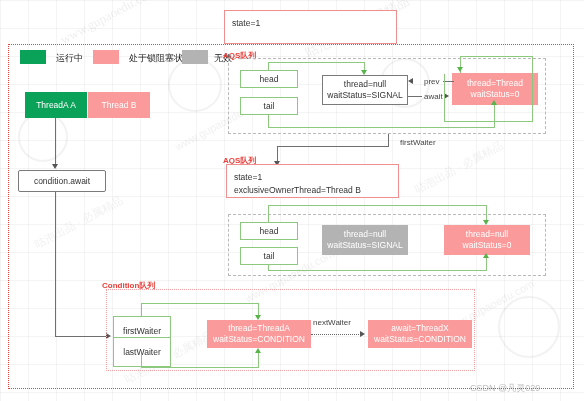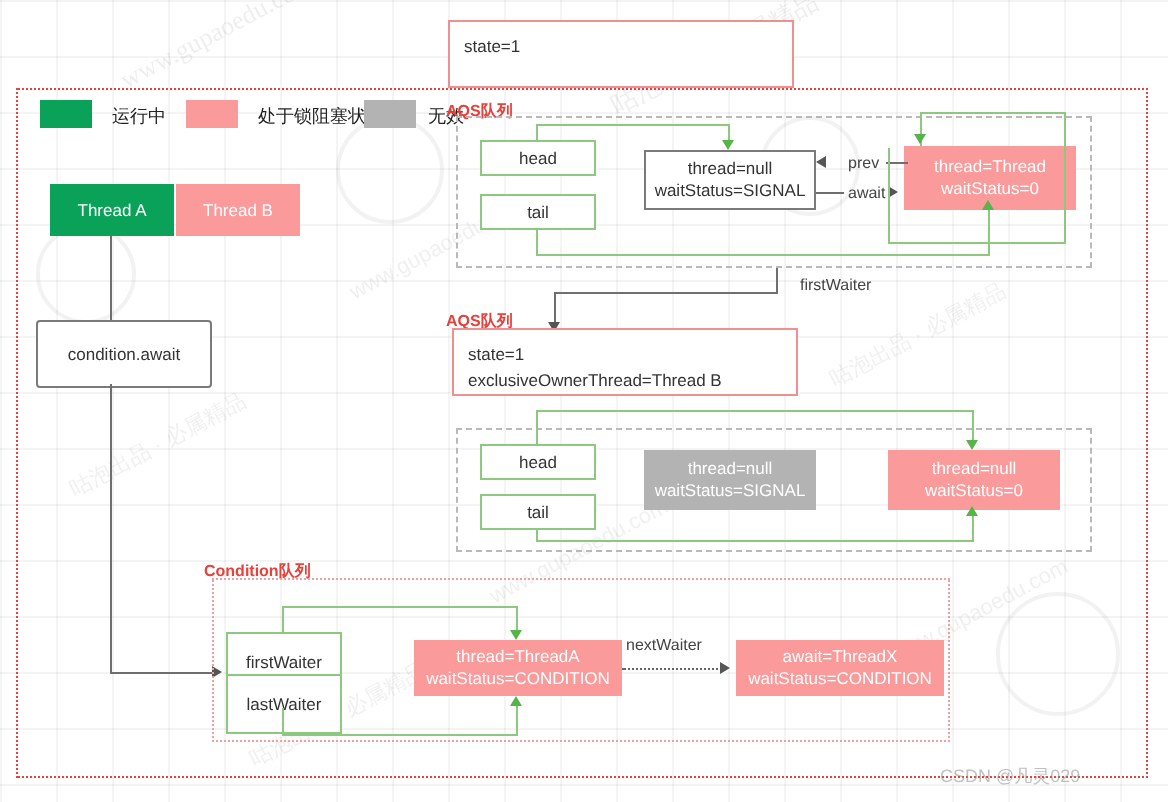--- a/index.html
+++ b/index.html
@@ -87,27 +87,27 @@
 
 <div id="outer"></div>
 
 <div class="sw box-green" style="left:20px;top:50px;"></div>
 <div class="lg-txt" style="left:56px;top:52px;">运行中</div>
 <div class="sw box-pink" style="left:93px;top:50px;"></div>
 <div class="lg-txt" style="left:129px;top:52px;">处于锁阻塞状态</div>
 <div class="sw box-grey" style="left:182px;top:50px;"></div>
 <div class="lg-txt" style="left:214px;top:52px;">无效</div>
 
-<div class="box box-green" style="left:25px;top:92px;width:62px;height:26px;">Thread A</div>
+<div class="box box-green" style="left:25px;top:92px;width:62px;height:26px;">ThreadA A</div>
 <div class="box box-pink" style="left:88px;top:92px;width:62px;height:26px;">Thread B</div>
 
 <div class="ln-k" style="left:55px;top:118px;width:1px;height:48px;"></div>
 <div class="arw arw-d-k" style="left:52px;top:164px;"></div>
 
-<div class="box box-white" style="left:18px;top:160px;width:88px;height:34px;border-radius:2px;">condition.await</div>
+<div class="box box-white" style="left:18px;top:170px;width:88px;height:22px;border-radius:2px;">condition.await</div>
 
 <div class="ln-k" style="left:55px;top:192px;width:1px;height:144px;"></div>
 <div class="ln-k" style="left:55px;top:336px;width:53px;height:1px;"></div>
 <div class="arw arw-r-k" style="left:106px;top:333px;"></div>
 
 <div class="lbl-red" style="left:223px;top:50px;">AQS队列</div>
 <div class="cont-dash" style="left:228px;top:58px;width:318px;height:76px;"></div>
 
 <div class="box box-greenline" style="left:240px;top:70px;width:58px;height:18px;">head</div>
 <div class="box box-greenline" style="left:240px;top:97px;width:58px;height:18px;">tail</div>

